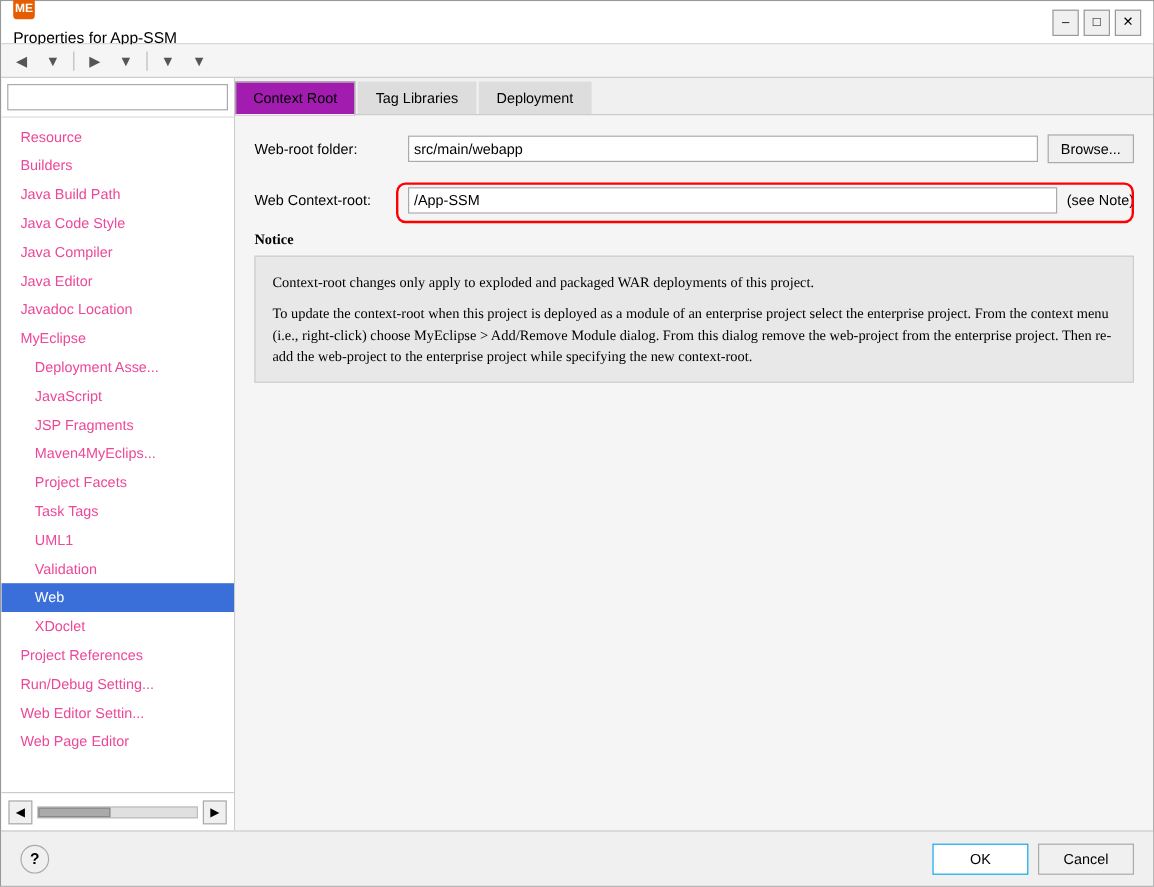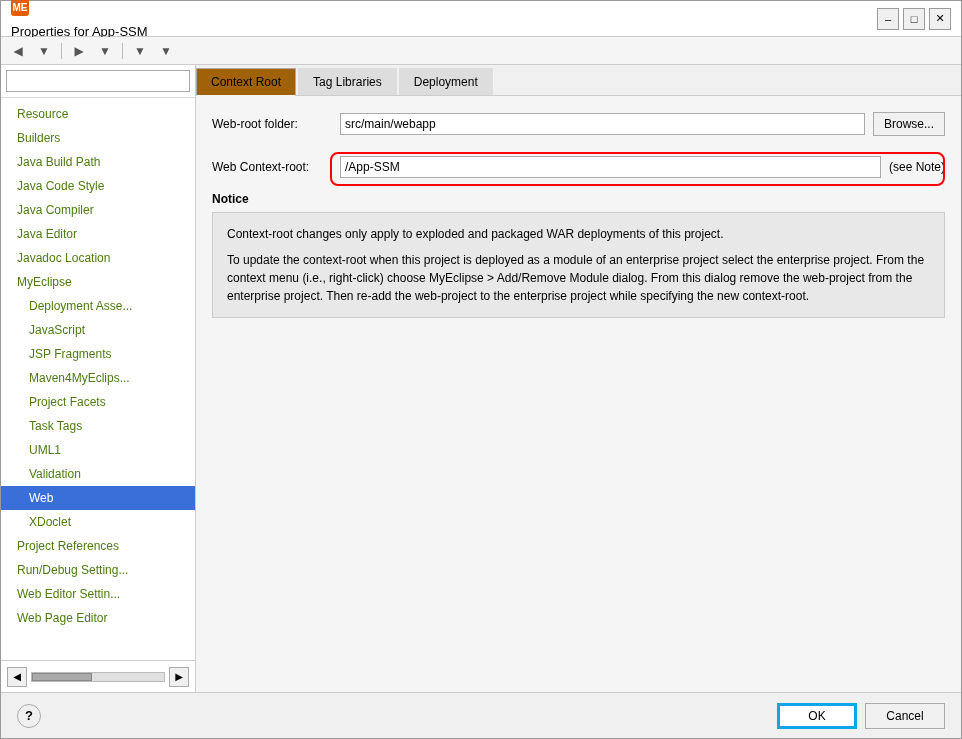--- a/index.html
+++ b/index.html
@@ -138,21 +138,21 @@
 
     .tree-list {
       flex: 1;
       overflow-y: auto;
       padding: 4px 0;
     }
 
     .tree-item {
       padding: 2px 8px 2px 16px;
       cursor: pointer;
-      color: #4d7c0f;
+      color: #ec4899;
       line-height: 20px;
       white-space: nowrap;
     }
 
     .tree-item.selected {
       background: #3a6fda;
       color: #fff;
     }
 
     .tree-item.child {
@@ -216,21 +216,21 @@
       border: 1px solid transparent;
       border-bottom: none;
       background: #ddd;
       margin-right: 2px;
       margin-top: 3px;
       font-size: 12px;
       color: #000;
     }
 
     .tab.active {
-      background: #a16207;
+      background: #a21caf;
       border-color: #aaa;
       border-bottom: 1px solid #f5f5f5;
       margin-bottom: -1px;
       z-index: 1;
     }
 
     .panel-content {
       flex: 1;
       padding: 16px;
       overflow-y: auto;
@@ -298,20 +298,21 @@
       right: 0;
       top: -4px;
       bottom: -8px;
       border: 2.5px solid red;
       border-radius: 8px;
       pointer-events: none;
     }
 
     .notice-section {
       margin-top: 4px;
+      font-family: Liberation Serif, serif;
     }
 
     .notice-title {
       font-size: 12px;
       font-weight: bold;
       margin-bottom: 6px;
       color: #000;
     }
 
     .notice-box {
@@ -361,21 +362,21 @@
     }
 
     .footer-right {
       display: flex;
       gap: 8px;
     }
 
     .ok-btn {
       width: 80px;
       height: 26px;
-      border: 3px solid #0ea5e9;
+      border: 1px solid #0ea5e9;
       background: #fff;
       cursor: pointer;
       font-size: 12px;
     }
 
     .cancel-btn {
       width: 80px;
       height: 26px;
       border: 1px solid #aaa;
       background: #f0f0f0;

